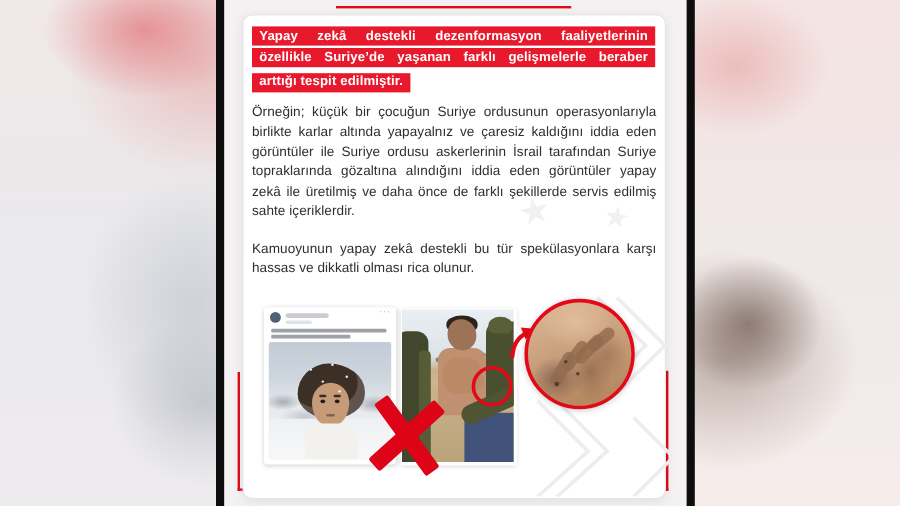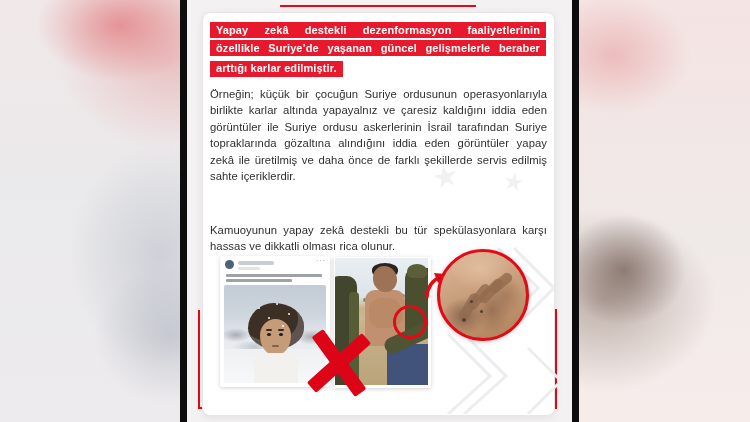--- a/index.html
+++ b/index.html
@@ -60,21 +60,21 @@
   .hl-just{display:block;width:324px;text-align:justify;text-align-last:justify;}
   .hl-last{display:inline-block;}
 
   
   .para{
     position:absolute;left:210px;width:337px;
     color:#2f2f31;font-size:11.3px;line-height:16.4px;
     text-align:justify;letter-spacing:.05px;
   }
   .p1{top:86px;}
-  .p2{top:222px;}
+  .p2{top:200px;}
 
   
   
   .post{
     position:absolute;left:220px;top:256px;width:110px;height:131px;
     background:#fff;border-radius:3px;box-shadow:0 1px 4px rgba(0,0,0,.18);
   }
   .post-avatar{position:absolute;left:5px;top:4px;width:9px;height:9px;border-radius:50%;background:#4e6177;}
   .post-name{position:absolute;left:18px;top:5px;width:36px;height:4px;border-radius:2px;background:#c9ccd1;}
   .post-sub{position:absolute;left:18px;top:11px;width:22px;height:3px;border-radius:2px;background:#e1e3e6;}
@@ -199,22 +199,22 @@
       <path d="M86 10 L126 50 L86 90"></path>
       <path d="M20 96 L62 138 L20 176"></path>
       <path d="M36 96 L78 138 L36 176"></path>
       <path d="M100 110 L132 142"></path>
       <path d="M100 176 L132 144"></path>
     </g>
   </svg>
 
   <div class="headline">
     <div class="hl-line hl-just">Yapay zekâ destekli dezenformasyon faaliyetlerinin</div>
-    <div class="hl-line hl-just">özellikle Suriye’de yaşanan güncel gelişmelerle beraber</div>
-    <div class="hl-line hl-last">arttığı karlar edilmiştir.</div>
+    <div class="hl-line hl-just">özellikle Suriye’de yaşanan farklı gelişmelerle beraber</div>
+    <div class="hl-line hl-last">arttığı tespit edilmiştir.</div>
   </div>
 
   <div class="para p1">Örneğin; küçük bir çocuğun Suriye ordusunun operasyonlarıyla birlikte karlar altında yapayalnız ve çaresiz kaldığını iddia eden görüntüler ile Suriye ordusu askerlerinin İsrail tarafından Suriye topraklarında gözaltına alındığını iddia eden görüntüler yapay zekâ ile üretilmiş ve daha önce de farklı şekillerde servis edilmiş sahte içeriklerdir.</div>
   <div class="para p2">Kamuoyunun yapay zekâ destekli bu tür spekülasyonlara karşı hassas ve dikkatli olması rica olunur.</div>
 
   <div class="post">
     <div class="post-avatar"></div>
     <div class="post-name"></div>
     <div class="post-sub"></div>
     <div class="post-menu">···</div>

